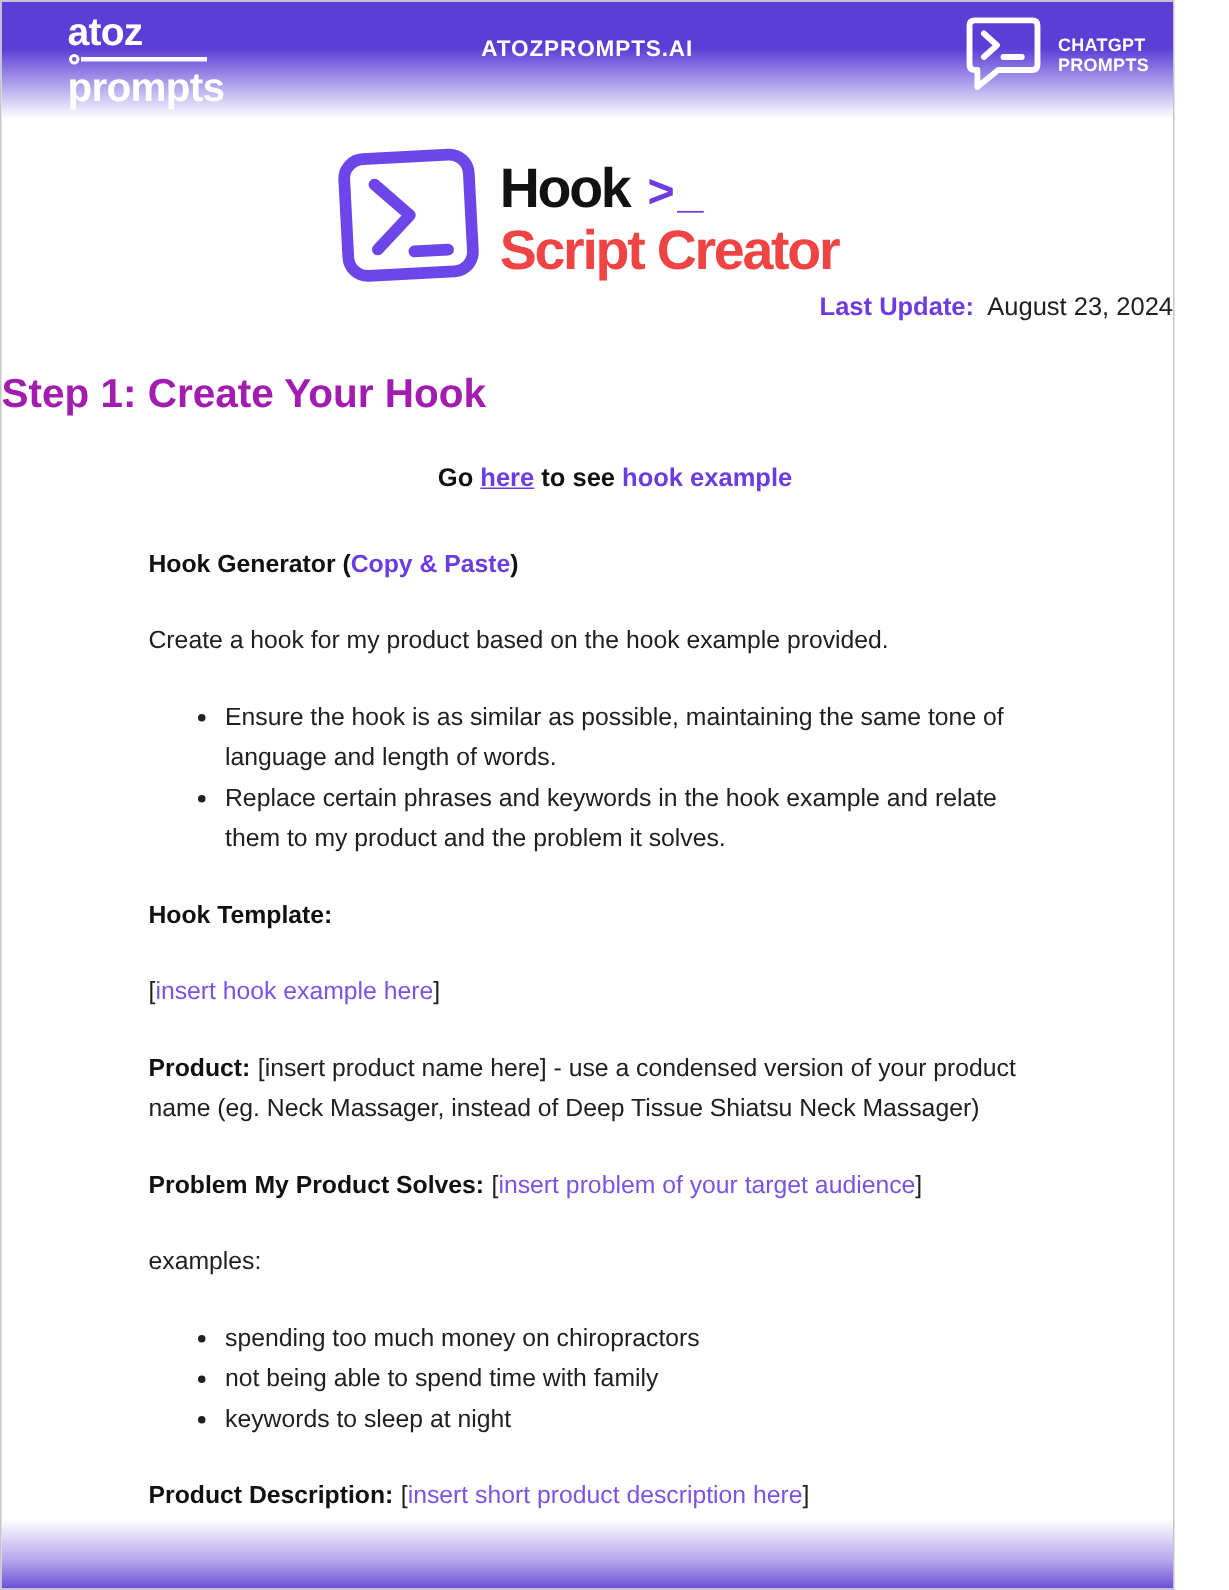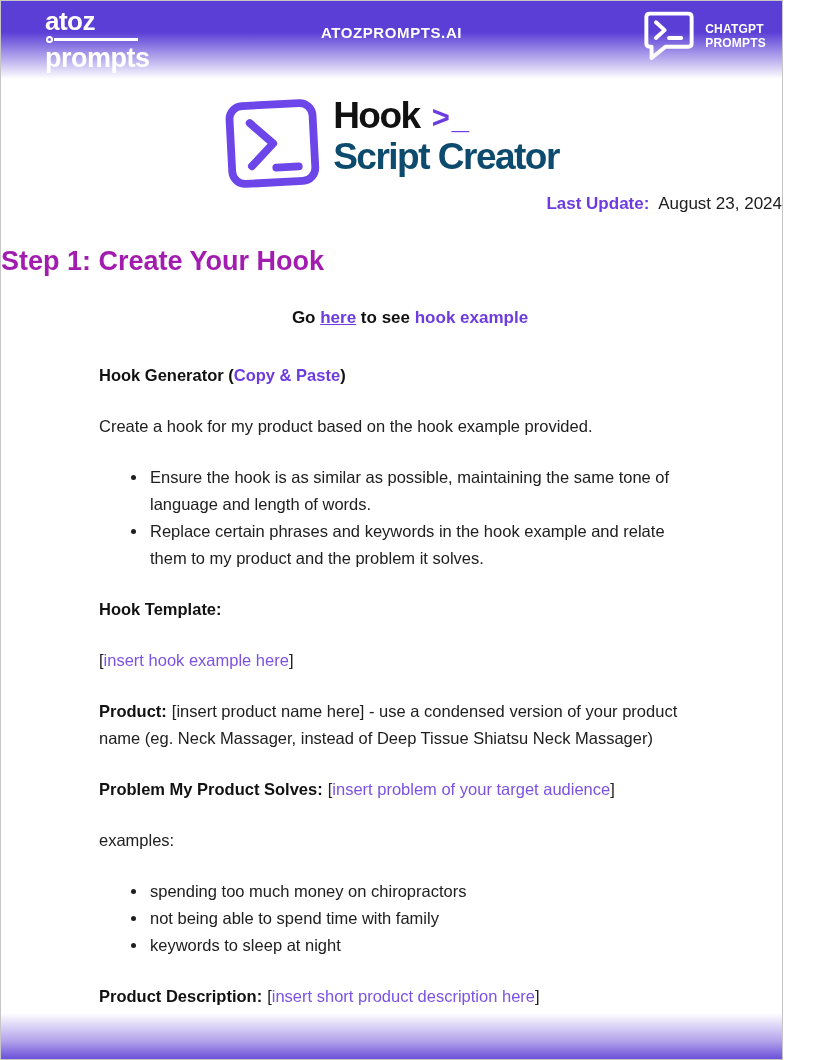--- a/index.html
+++ b/index.html
@@ -28,27 +28,27 @@
   .atoz-line{flex:1;height:2.5px;background:#fff;margin-left:1px;}
   .atoz-bottom{font-size:27px;font-weight:800;letter-spacing:-0.5px;}
   .site-title{
     position:absolute;left:0;right:0;top:23px;text-align:center;
     color:#fff;font-weight:700;font-size:15px;letter-spacing:0.6px;
   }
   .badge{position:absolute;right:16px;top:8px;display:flex;align-items:center;gap:9px;color:#fff;}
   .badge-text{font-size:12px;font-weight:800;line-height:1.12;letter-spacing:0.2px;}
 
   
-  .hero{display:flex;justify-content:center;gap:12px;margin-top:18px;}
+  .hero{display:flex;justify-content:center;align-items:center;gap:12px;margin-top:18px;}
   .hero-icon{transform:rotate(-3deg);}
   .hero-text{line-height:1;}
   .hero-line1{display:flex;align-items:baseline;}
   .hero-word{font-size:37px;font-weight:800;letter-spacing:-1.5px;color:#111;}
   .hero-accent{font-size:31px;font-weight:800;color:var(--accent-purple);margin-left:12px;letter-spacing:2px;}
-  .hero-line2{font-size:37px;font-weight:800;letter-spacing:-1.5px;color:#0c4a6e;margin-top:4px;}
+  .hero-line2{font-size:37px;font-weight:800;letter-spacing:-1.5px;color:#ef4444;margin-top:4px;}
 
   
   .last-update{text-align:right;font-size:17px;}
   .accent-bold{color:var(--accent-purple);font-weight:700;margin-right:5px;}
   .step-title{text-align:left;margin-top:32px;font-size:27px;font-weight:800;color:#a21caf;}
   .go-line{text-align:center;margin-top:31px;font-size:17px;font-weight:700;color:#111;padding-left:37px;}
   .link{color:var(--accent-purple);font-weight:700;text-decoration:none;cursor:pointer;}
   .link.underline{text-decoration:underline;}
 
   

